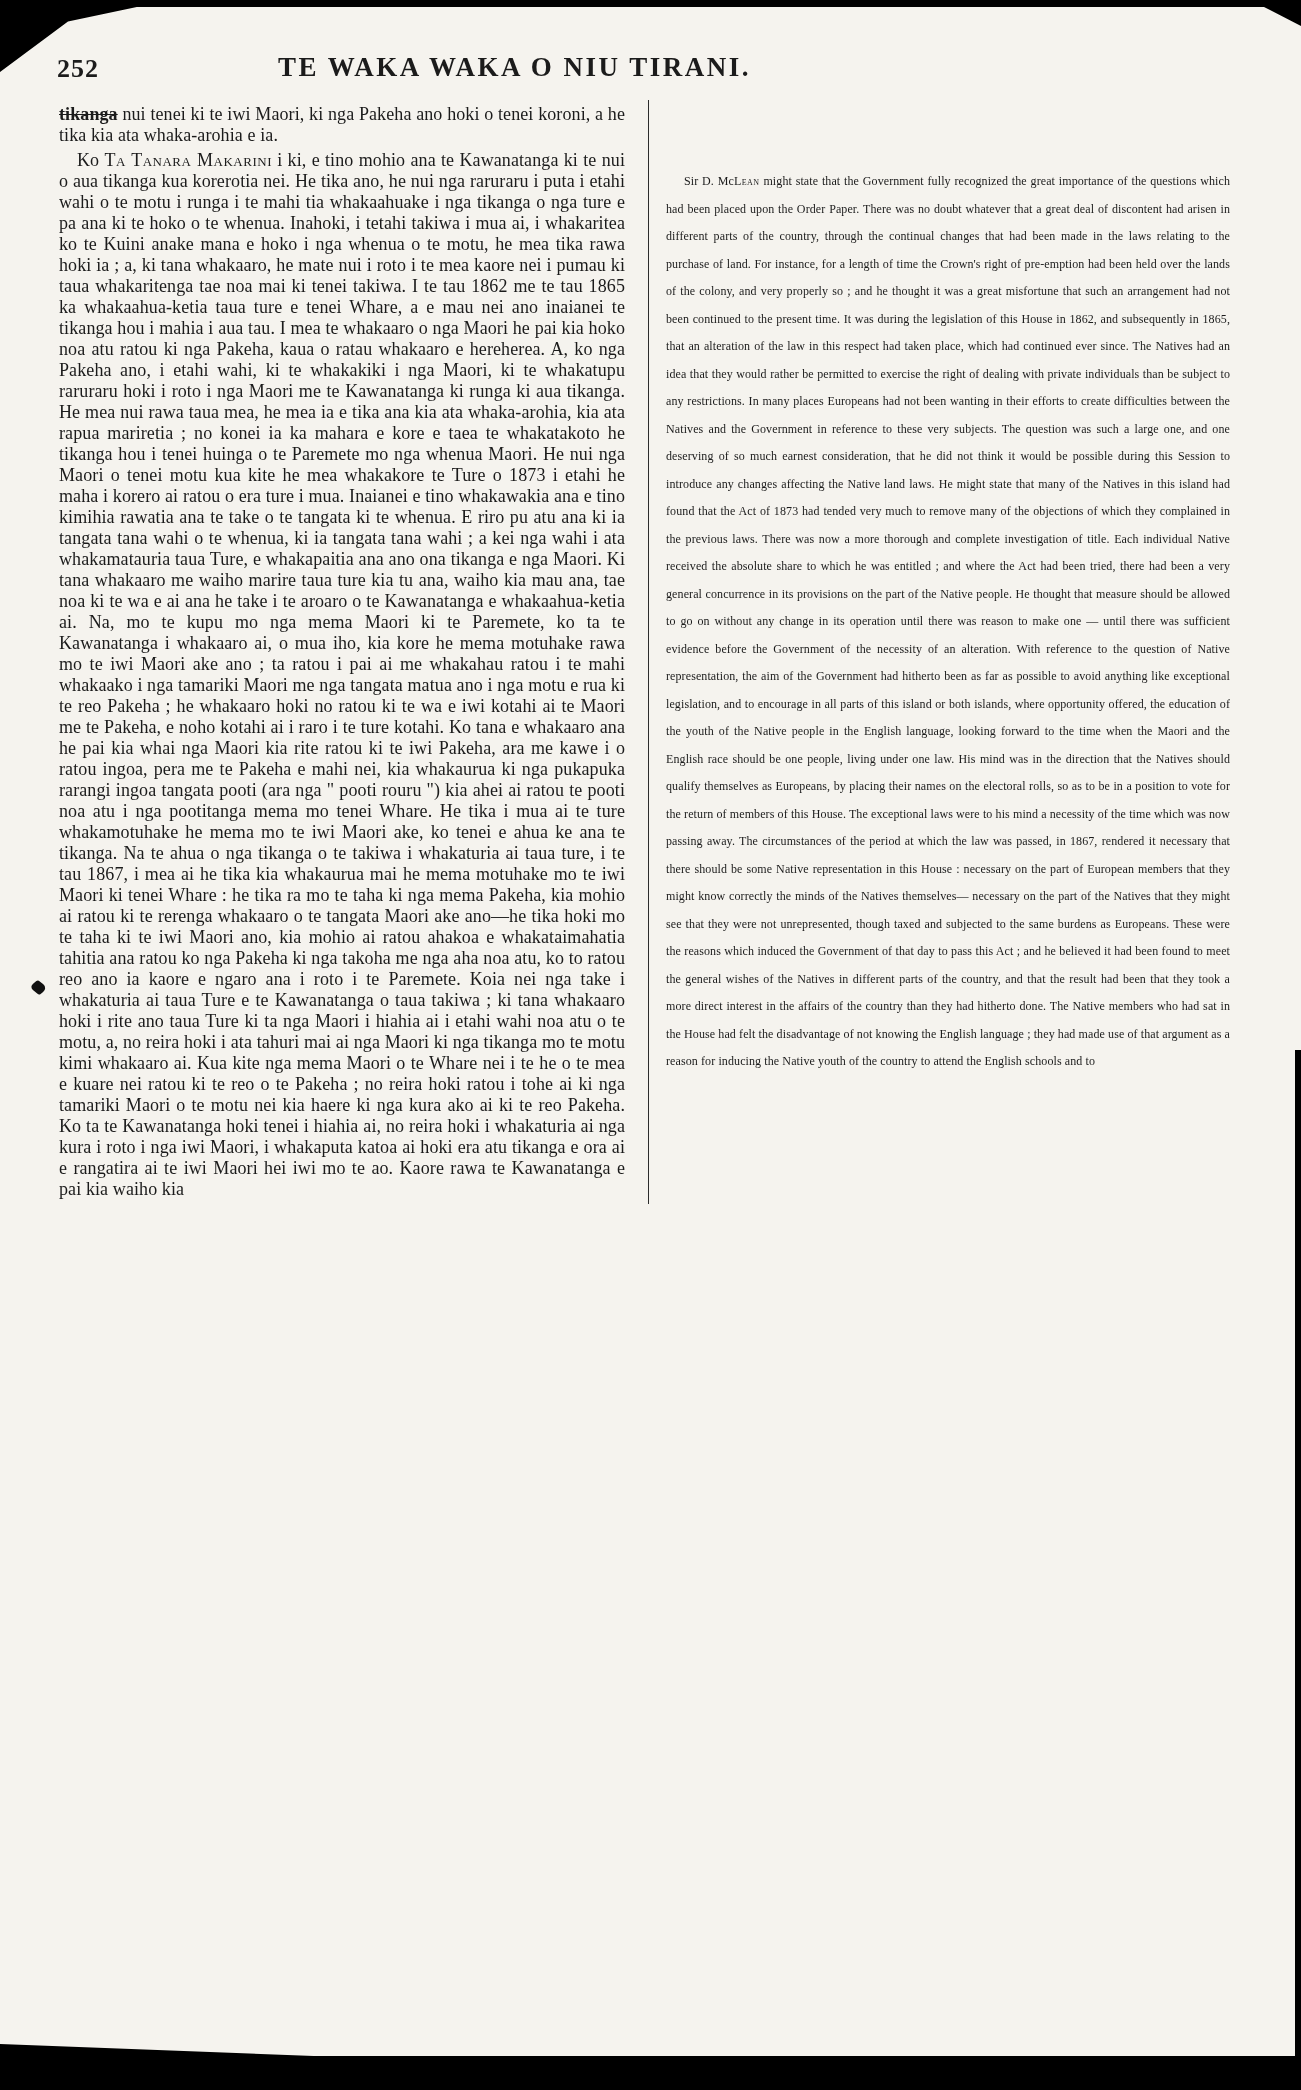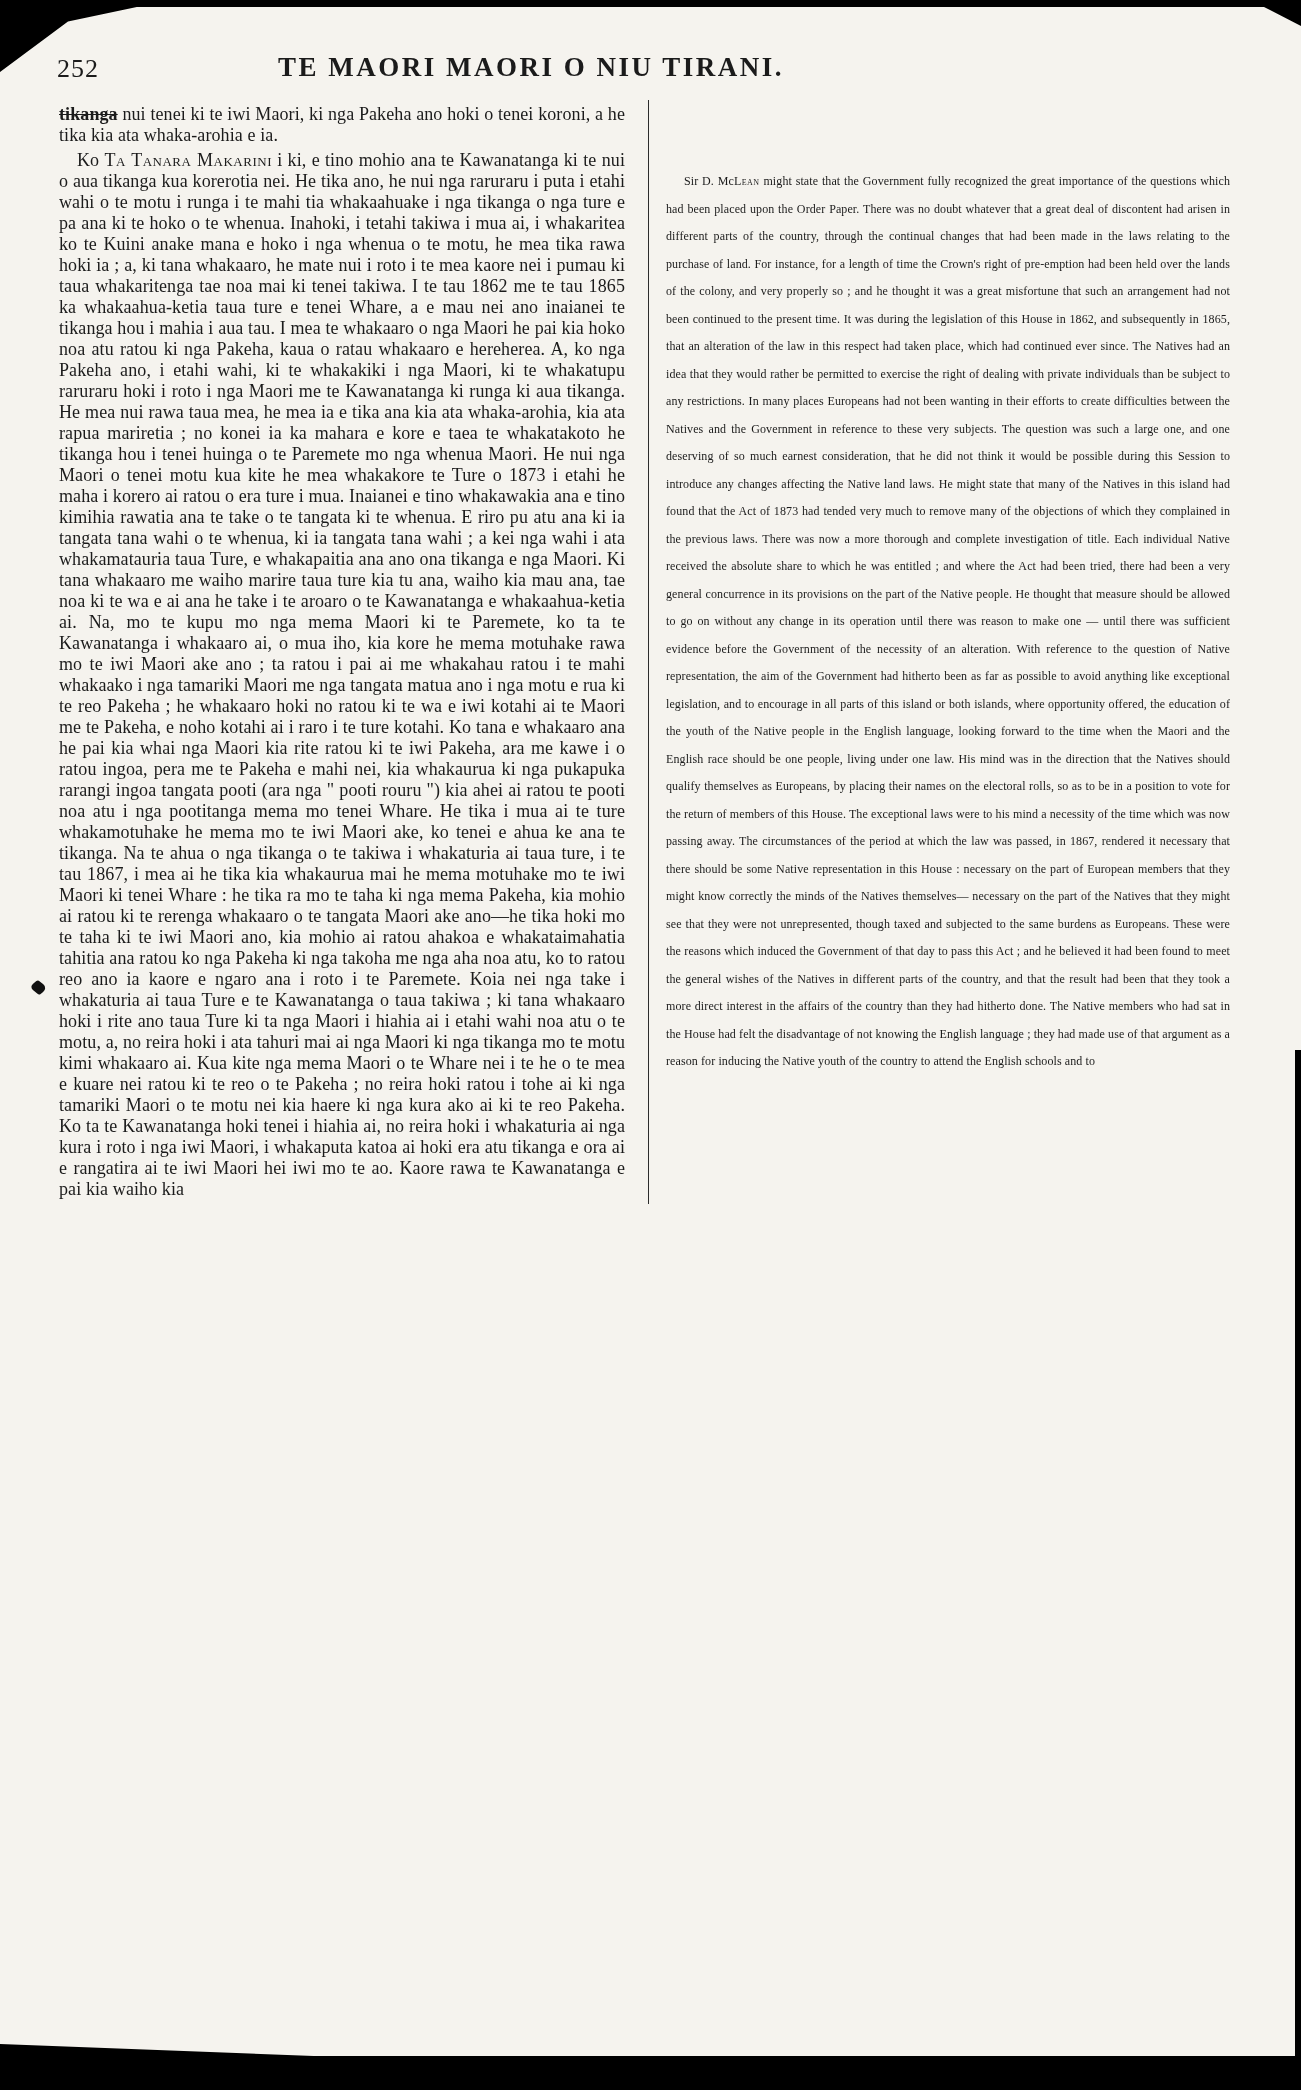--- a/index.html
+++ b/index.html
@@ -45,21 +45,21 @@
     position: absolute; left: 32px; top: 982px; width: 13px; height: 11px;
     background: #111;
     transform: rotate(40deg) skewX(-12deg);
     border-radius: 2px 6px 2px 5px;
   }
 
   
   .header { position: absolute; top: 50px; left: 0; right: 0; height: 42px; }
   .page-number {
     position: absolute; left: 57px; top: 4px;
-    font-size: 26px; font-weight: normal; letter-spacing: 1px;
+    font-size: 26px; font-weight: bold; letter-spacing: 1px;
   }
   .masthead {
     position: absolute; left: 278px; top: 2px;
     font-size: 27px; font-weight: bold; letter-spacing: 2.5px;
     white-space: nowrap;
   }
 
   
   .columns {
     position: absolute; top: 100px; left: 55px;
@@ -90,21 +90,21 @@
 </style>
 </head>
 <body>
 
 <div class="scan-top-edge"></div>
 <div class="scan-blob-topleft"></div>
 <div class="scan-corner-topright"></div>
 
 <div class="header">
   <div class="page-number">252</div>
-  <div class="masthead">TE MAORI MAORI O NIU TIRANI.</div>
+  <div class="masthead">TE WAKA WAKA O NIU TIRANI.</div>
 </div>
 
 <div class="columns">
   <div class="col-left">
       <p class="para"><span class="struck">tikanga</span><span> nui tenei ki te iwi Maori, ki nga Pakeha ano hoki o tenei koroni, a he tika kia ata whaka-arohia e ia.</span></p>
       <p class="para indent"><span>Ko </span><span class="smallcaps">Ta Tanara Makarini</span><span> i ki, e tino mohio ana te Kawanatanga ki te nui o aua tikanga kua korerotia nei. He tika ano, he nui nga raruraru i puta i etahi wahi o te motu i runga i te mahi tia whakaahuake i nga tikanga o nga ture e pa ana ki te hoko o te whenua. Inahoki, i tetahi takiwa i mua ai, i whakaritea ko te Kuini anake mana e hoko i nga whenua o te motu, he mea tika rawa hoki ia ; a, ki tana whakaaro, he mate nui i roto i te mea kaore nei i pumau ki taua whakaritenga tae noa mai ki tenei takiwa. I te tau 1862 me te tau 1865 ka whakaahua-ketia taua ture e tenei Whare, a e mau nei ano inaianei te tikanga hou i mahia i aua tau. I mea te whakaaro o nga Maori he pai kia hoko noa atu ratou ki nga Pakeha, kaua o ratau whakaaro e hereherea. A, ko nga Pakeha ano, i etahi wahi, ki te whakakiki i nga Maori, ki te whakatupu raruraru hoki i roto i nga Maori me te Kawanatanga ki runga ki aua tikanga. He mea nui rawa taua mea, he mea ia e tika ana kia ata whaka-arohia, kia ata rapua mariretia ; no konei ia ka mahara e kore e taea te whakatakoto he tikanga hou i tenei huinga o te Paremete mo nga whenua Maori. He nui nga Maori o tenei motu kua kite he mea whakakore te Ture o 1873 i etahi he maha i korero ai ratou o era ture i mua. Inaianei e tino whakawakia ana e tino kimihia rawatia ana te take o te tangata ki te whenua. E riro pu atu ana ki ia tangata tana wahi o te whenua, ki ia tangata tana wahi ; a kei nga wahi i ata whakamatauria taua Ture, e whakapaitia ana ano ona tikanga e nga Maori. Ki tana whakaaro me waiho marire taua ture kia tu ana, waiho kia mau ana, tae noa ki te wa e ai ana he take i te aroaro o te Kawanatanga e whakaahua-ketia ai. Na, mo te kupu mo nga mema Maori ki te Paremete, ko ta te Kawanatanga i whakaaro ai, o mua iho, kia kore he mema motuhake rawa mo te iwi Maori ake ano ; ta ratou i pai ai me whakahau ratou i te mahi whakaako i nga tamariki Maori me nga tangata matua ano i nga motu e rua ki te reo Pakeha ; he whakaaro hoki no ratou ki te wa e iwi kotahi ai te Maori me te Pakeha, e noho kotahi ai i raro i te ture kotahi. Ko tana e whakaaro ana he pai kia whai nga Maori kia rite ratou ki te iwi Pakeha, ara me kawe i o ratou ingoa, pera me te Pakeha e mahi nei, kia whakaurua ki nga pukapuka rarangi ingoa tangata pooti (ara nga " pooti rouru ") kia ahei ai ratou te pooti noa atu i nga pootitanga mema mo tenei Whare. He tika i mua ai te ture whakamotuhake he mema mo te iwi Maori ake, ko tenei e ahua ke ana te tikanga. Na te ahua o nga tikanga o te takiwa i whakaturia ai taua ture, i te tau 1867, i mea ai he tika kia whakaurua mai he mema motuhake mo te iwi Maori ki tenei Whare : he tika ra mo te taha ki nga mema Pakeha, kia mohio ai ratou ki te rerenga whakaaro o te tangata Maori ake ano—he tika hoki mo te taha ki te iwi Maori ano, kia mohio ai ratou ahakoa e whakataimahatia tahitia ana ratou ko nga Pakeha ki nga takoha me nga aha noa atu, ko to ratou reo ano ia kaore e ngaro ana i roto i te Paremete. Koia nei nga take i whakaturia ai taua Ture e te Kawanatanga o taua takiwa ; ki tana whakaaro hoki i rite ano taua Ture ki ta nga Maori i hiahia ai i etahi wahi noa atu o te motu, a, no reira hoki i ata tahuri mai ai nga Maori ki nga tikanga mo te motu kimi whakaaro ai. Kua kite nga mema Maori o te Whare nei i te he o te mea e kuare nei ratou ki te reo o te Pakeha ; no reira hoki ratou i tohe ai ki nga tamariki Maori o te motu nei kia haere ki nga kura ako ai ki te reo Pakeha. Ko ta te Kawanatanga hoki tenei i hiahia ai, no reira hoki i whakaturia ai nga kura i roto i nga iwi Maori, i whakaputa katoa ai hoki era atu tikanga e ora ai e rangatira ai te iwi Maori hei iwi mo te ao. Kaore rawa te Kawanatanga e pai kia waiho kia</span></p>
     </div>
   <div class="col-divider"></div>
   <div class="col-right">
       <p class="para indent"><span>Sir D. Mc</span><span class="smallcaps">Lean</span><span> might state that the Government fully recognized the great importance of the questions which had been placed upon the Order Paper. There was no doubt whatever that a great deal of discontent had arisen in different parts of the country, through the continual changes that had been made in the laws relating to the purchase of land. For instance, for a length of time the Crown's right of pre-emption had been held over the lands of the colony, and very properly so ; and he thought it was a great misfortune that such an arrangement had not been continued to the present time. It was during the legislation of this House in 1862, and subsequently in 1865, that an alteration of the law in this respect had taken place, which had continued ever since. The Natives had an idea that they would rather be permitted to exercise the right of dealing with private individuals than be subject to any restrictions. In many places Europeans had not been wanting in their efforts to create difficulties between the Natives and the Government in reference to these very subjects. The question was such a large one, and one deserving of so much earnest consideration, that he did not think it would be possible during this Session to introduce any changes affecting the Native land laws. He might state that many of the Natives in this island had found that the Act of 1873 had tended very much to remove many of the objections of which they complained in the previous laws. There was now a more thorough and complete investigation of title. Each individual Native received the absolute share to which he was entitled ; and where the Act had been tried, there had been a very general concurrence in its provisions on the part of the Native people. He thought that measure should be allowed to go on without any change in its operation until there was reason to make one — until there was sufficient evidence before the Government of the necessity of an alteration. With reference to the question of Native representation, the aim of the Government had hitherto been as far as possible to avoid anything like exceptional legislation, and to encourage in all parts of this island or both islands, where opportunity offered, the education of the youth of the Native people in the English language, looking forward to the time when the Maori and the English race should be one people, living under one law. His mind was in the direction that the Natives should qualify themselves as Europeans, by placing their names on the electoral rolls, so as to be in a position to vote for the return of members of this House. The exceptional laws were to his mind a necessity of the time which was now passing away. The circumstances of the period at which the law was passed, in 1867, rendered it necessary that there should be some Native representation in this House : necessary on the part of European members that they might know correctly the minds of the Natives themselves— necessary on the part of the Natives that they might see that they were not unrepresented, though taxed and subjected to the same burdens as Europeans. These were the reasons which induced the Government of that day to pass this Act ; and he believed it had been found to meet the general wishes of the Natives in different parts of the country, and that the result had been that they took a more direct interest in the affairs of the country than they had hitherto done. The Native members who had sat in the House had felt the disadvantage of not knowing the English language ; they had made use of that argument as a reason for inducing the Native youth of the country to attend the English schools and to</span></p>

